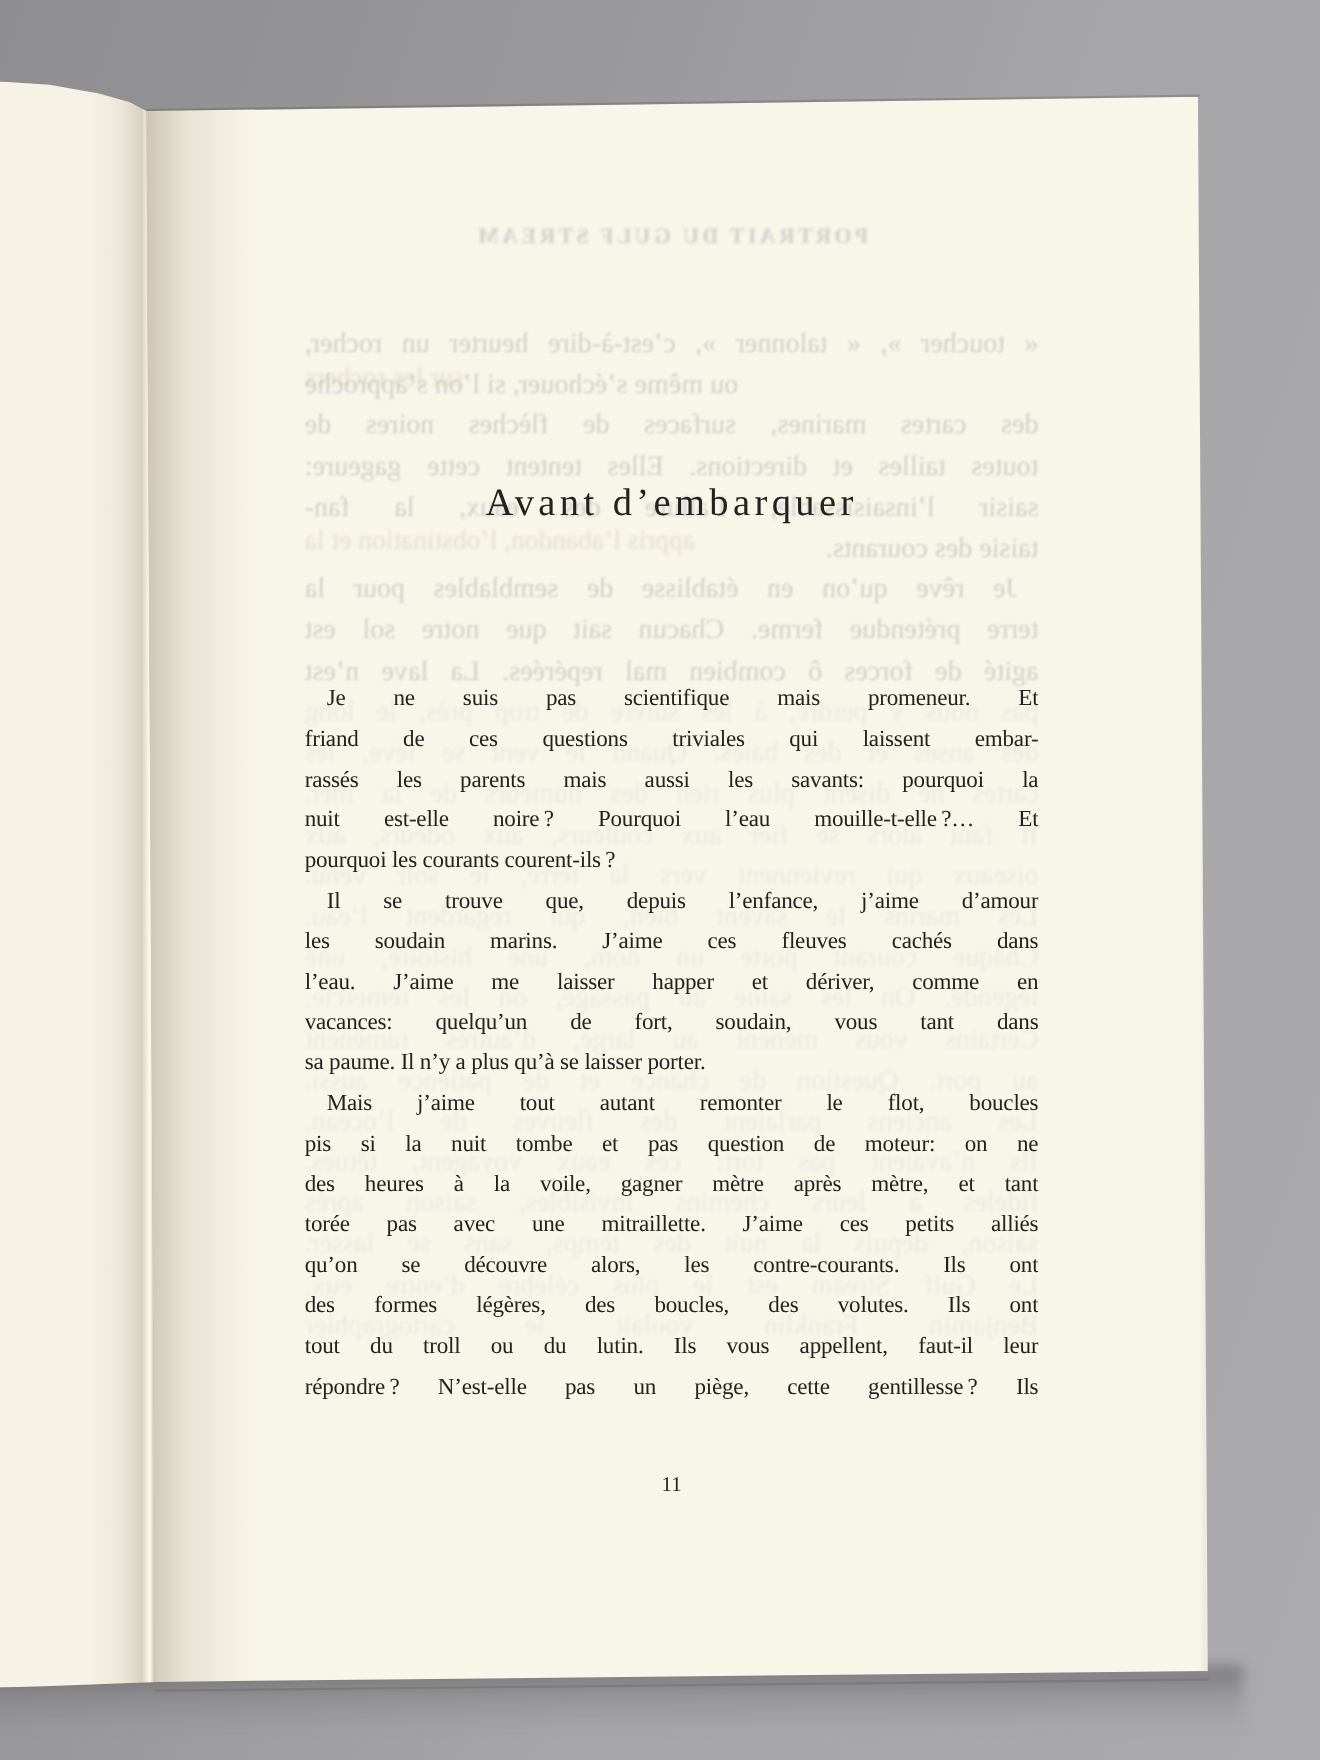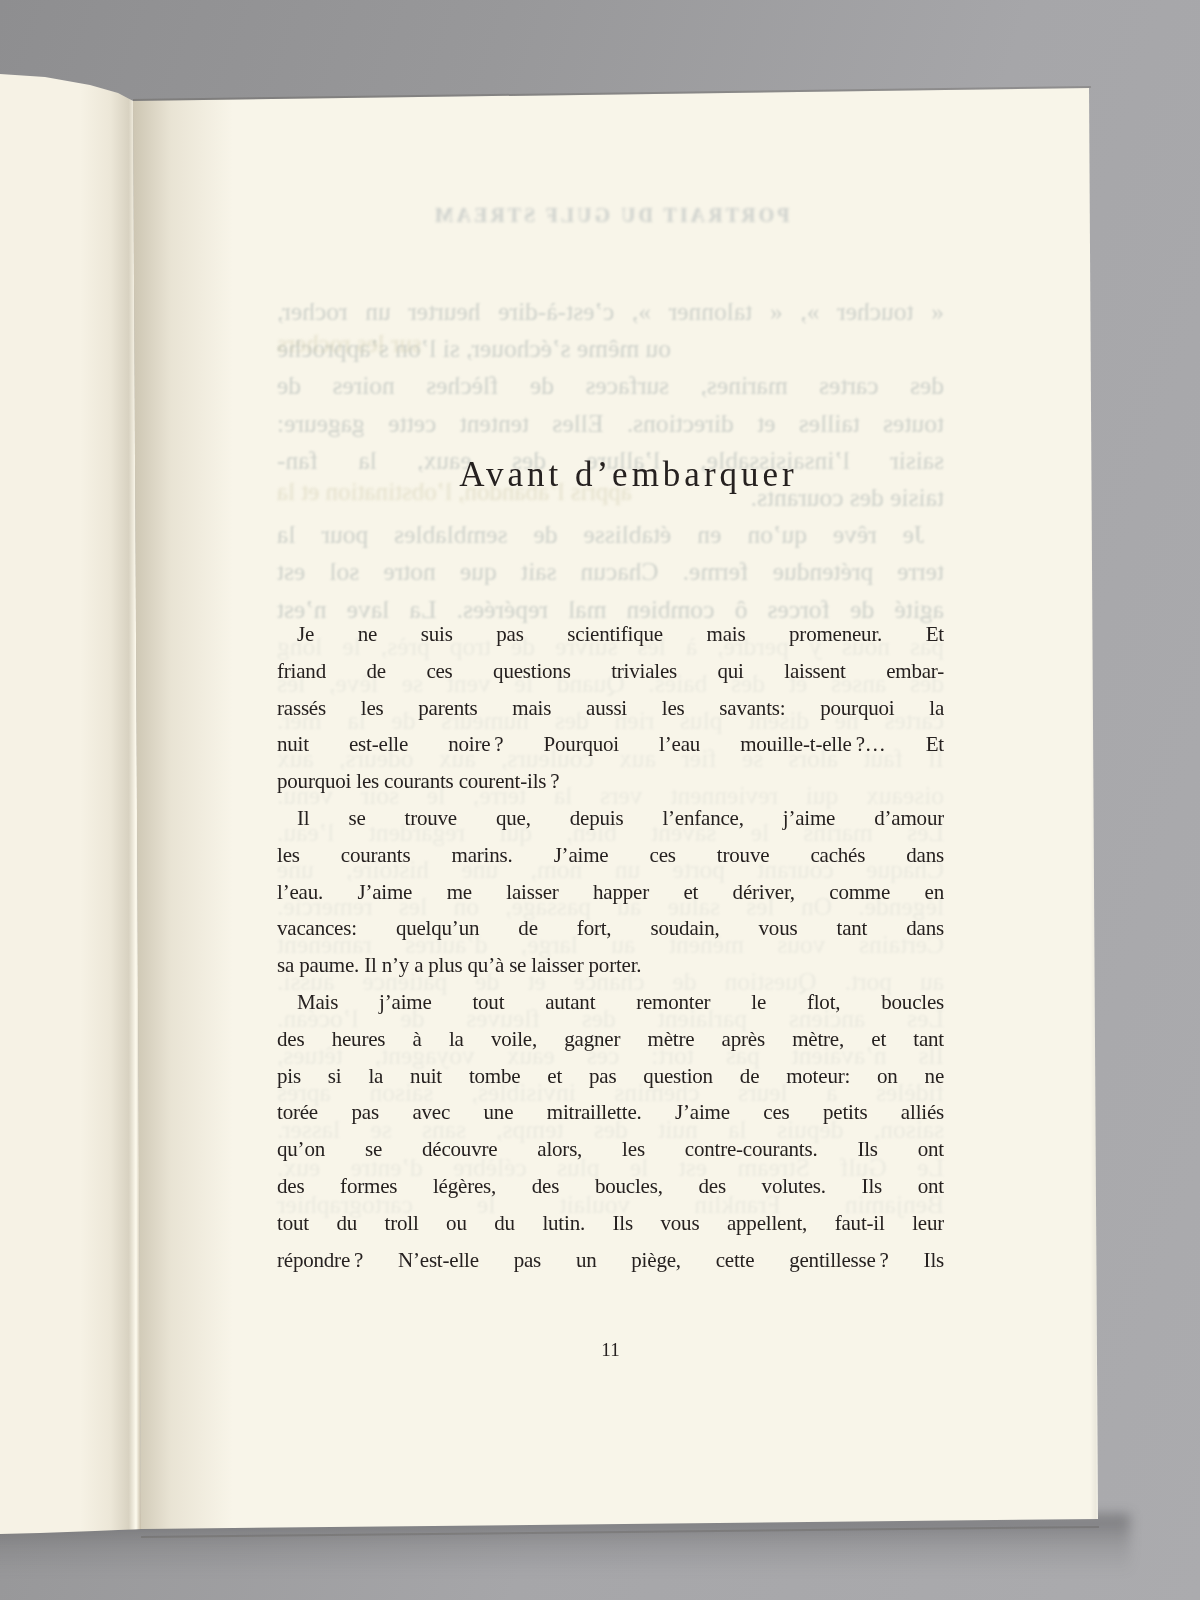--- a/index.html
+++ b/index.html
@@ -125,41 +125,41 @@
         <div class="line">Certains vous mènent au large, d’autres ramènent</div>
         <div class="line">au port. Question de chance et de patience aussi.</div>
         <div class="line">Les anciens parlaient des fleuves de l’océan.</div>
         <div class="line">Ils n’avaient pas tort: ces eaux voyagent, têtues,</div>
         <div class="line">fidèles à leurs chemins invisibles, saison après</div>
         <div class="line">saison, depuis la nuit des temps, sans se lasser.</div>
         <div class="line">Le Gulf Stream est le plus célèbre d’entre eux.</div>
         <div class="line">Benjamin Franklin voulait le cartographier</div>
       </div>
 
-    <h1 class="chapter-title" style="margin:18px;font-weight:normal;">Avant d’embarquer</h1>
+    <h1 class="chapter-title" style="margin:0;font-weight:normal;">Avant d’embarquer</h1>
 
     <div class="body-block" id="body-block">
         <div class="para">
           <div class="line first">Je ne suis pas scientifique mais promeneur. Et</div>
           <div class="line">friand de ces questions triviales qui laissent embar-</div>
           <div class="line">rassés les parents mais aussi les savants: pourquoi la</div>
           <div class="line">nuit est-elle noire ? Pourquoi l’eau mouille-t-elle ?… Et</div>
           <div class="line plast">pourquoi les courants courent-ils ?</div>
         </div>
         <div class="para">
           <div class="line first">Il se trouve que, depuis l’enfance, j’aime d’amour</div>
-          <div class="line">les courants marins. J’aime ces trouve cachés dans</div>
+          <div class="line">les soudain marins. J’aime ces fleuves cachés dans</div>
           <div class="line">l’eau. J’aime me laisser happer et dériver, comme en</div>
           <div class="line">vacances: quelqu’un de fort, soudain, vous tant dans</div>
           <div class="line plast">sa paume. Il n’y a plus qu’à se laisser porter.</div>
         </div>
         <div class="para">
           <div class="line first">Mais j’aime tout autant remonter le flot, boucles</div>
+          <div class="line">pis si la nuit tombe et pas question de moteur: on ne</div>
           <div class="line">des heures à la voile, gagner mètre après mètre, et tant</div>
-          <div class="line">pis si la nuit tombe et pas question de moteur: on ne</div>
           <div class="line">torée pas avec une mitraillette. J’aime ces petits alliés</div>
           <div class="line">qu’on se découvre alors, les contre-courants. Ils ont</div>
           <div class="line">des formes légères, des boucles, des volutes. Ils ont</div>
           <div class="line">tout du troll ou du lutin. Ils vous appellent, faut-il leur</div>
           <div class="line">répondre ? N’est-elle pas un piège, cette gentillesse ? Ils</div>
         </div>
       </div>
 
     <div class="page-number">11</div>
   </div>

